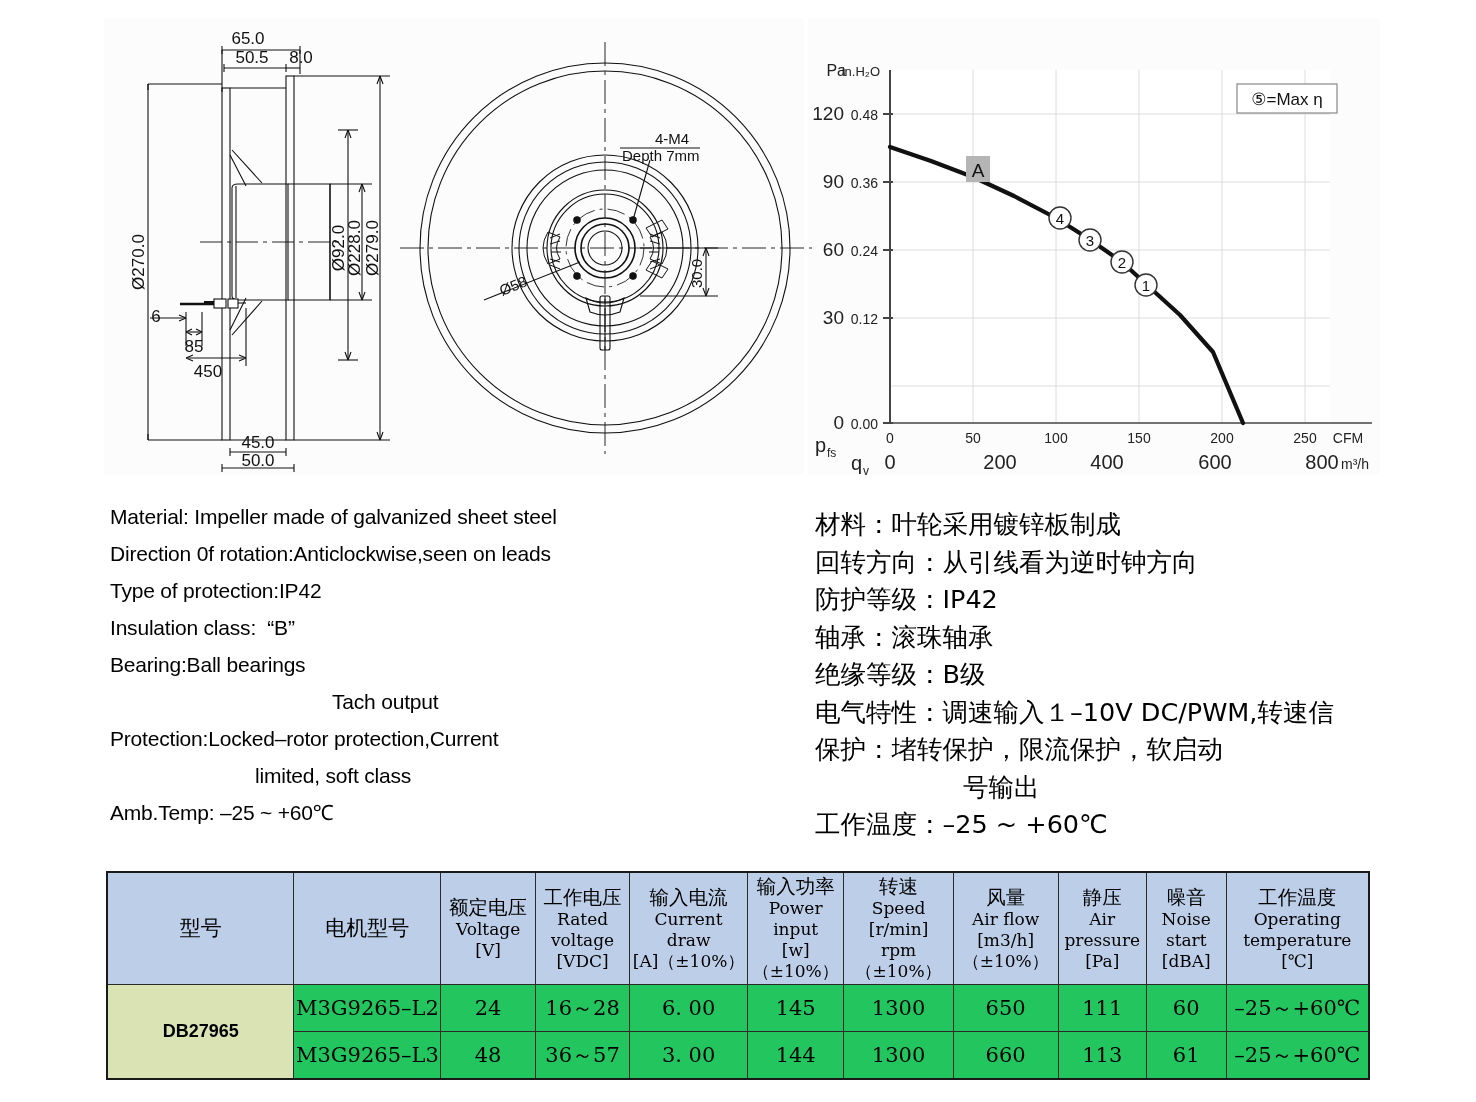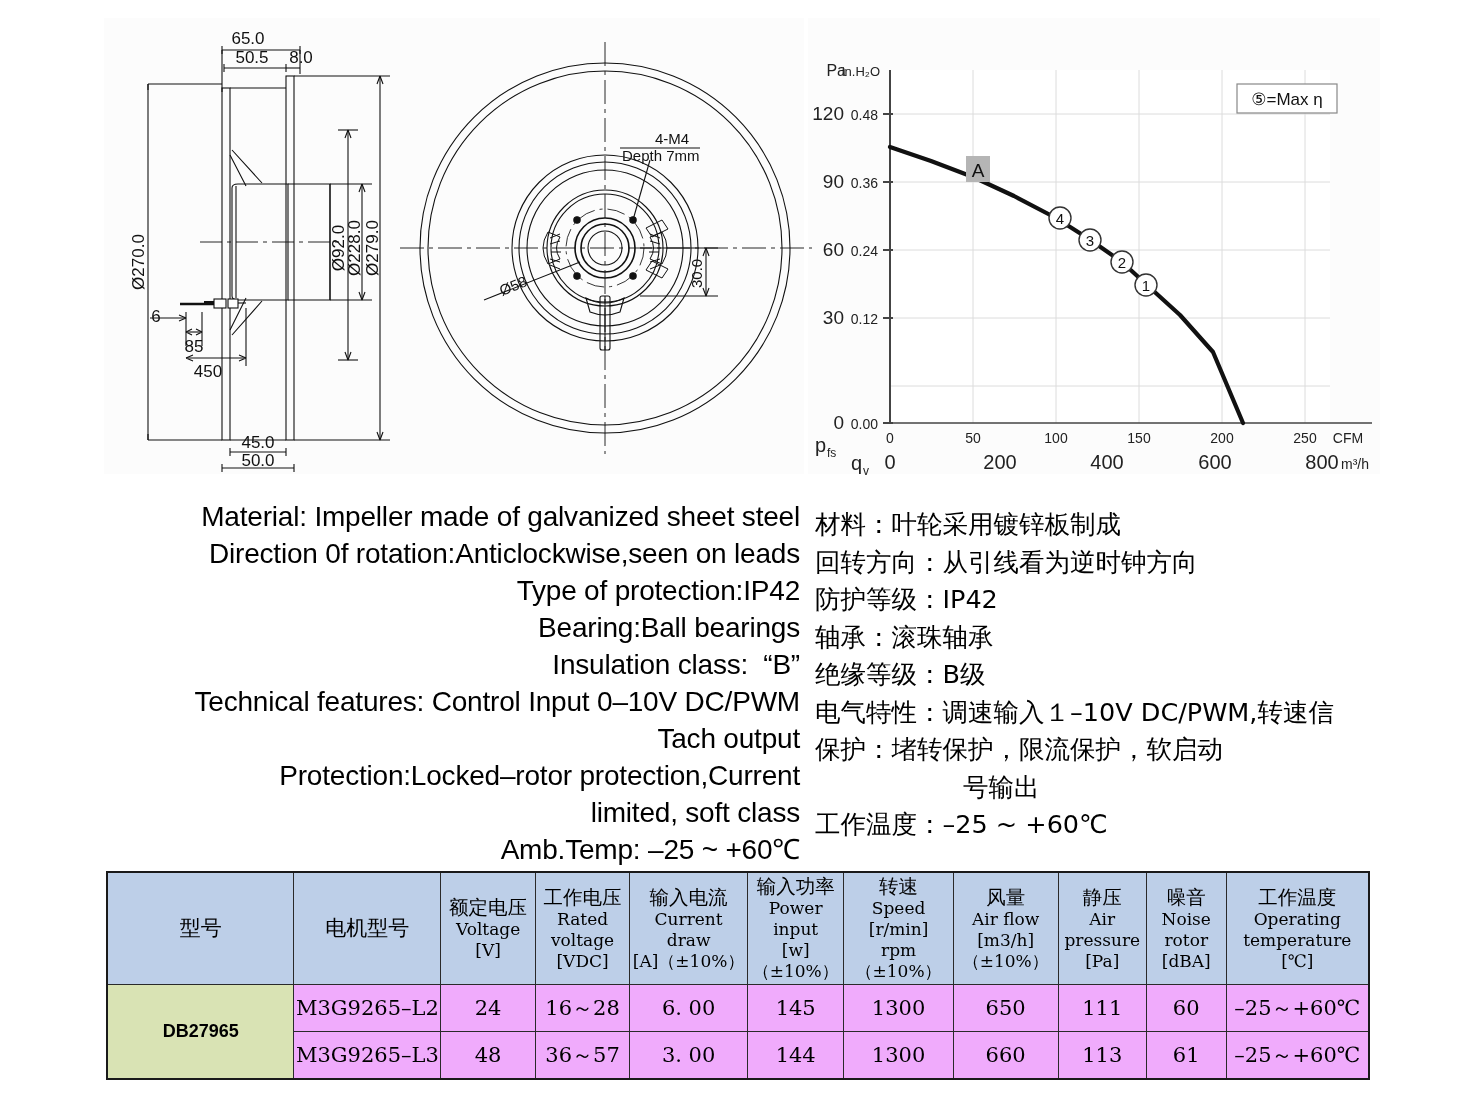--- a/index.html
+++ b/index.html
@@ -8,33 +8,33 @@
   
   #top-band{position:absolute;left:0;top:0;width:1225px;height:478px;}
   .panel-bg{position:absolute;background:#fbfbfb;}
   #left-panel-bg{left:104px;top:18px;width:700px;height:456px;background:#fcfcfc;}
   #right-panel-bg{left:808px;top:18px;width:572px;height:456px;background:#fcfcfc;}
 
   .svgwrap{position:absolute;left:0;top:0;}
 
   
   #specs-en{position:absolute;left:110px;top:498px;width:690px;}
-  #specs-en .line{font-size:28px;line-height:37px;white-space:pre;letter-spacing:-0.2px;text-align:right;}
+  #specs-en .line{font-size:21px;line-height:37px;white-space:pre;letter-spacing:-0.2px;}
   #specs-en .line.indent1{padding-left:222px;}
   #specs-en .line.indent2{padding-left:45px;}
 
   #specs-cn{position:absolute;left:815px;top:498px;width:580px;margin-top:8px;}
   #specs-cn .line{font-size:25.5px;line-height:37.5px;white-space:pre;font-family:"DejaVu Sans","Liberation Sans",sans-serif;}
   #specs-cn .line.indent1{padding-left:148px;}
 
   
   #spec-table{position:absolute;left:106px;top:871px;width:1264px;border-collapse:collapse;table-layout:fixed;}
   #spec-table th,#spec-table td{border:1.6px solid #2a2a2a;text-align:center;vertical-align:middle;}
   #spec-table thead th{background:#bdcfe8;height:104px;padding:2px 1px;font-weight:normal;}
-  #spec-table tbody td{background:#f0abfc;height:44px;font-family:"DejaVu Serif","Liberation Serif",serif;font-size:21px;}
+  #spec-table tbody td{background:#22c55e;height:44px;font-family:"DejaVu Serif","Liberation Serif",serif;font-size:21px;}
   #spec-table tbody td.model{background:#d9e3b4;font-family:"Liberation Sans",sans-serif;font-weight:bold;font-size:18px;}
   .th-cn{font-family:"DejaVu Serif","Liberation Serif",serif;font-size:19.5px;line-height:23px;display:block;}
   .th-en{font-family:"DejaVu Serif","Liberation Serif",serif;font-size:17px;line-height:21px;display:block;}
   #spec-table thead th.big .th-cn{font-size:21px;}
 
   
   #spec-table{border:2px solid #1a1a1a;}
 
   text{font-family:"Liberation Sans",sans-serif;}
 </style>
@@ -276,23 +276,22 @@
         <text x="1355" y="469" font-size="14">m³/h</text>
       </g>
     </g>
   </svg>
 </div>
 
 <div id="specs-en">
   <div class="line">Material: Impeller made of galvanized sheet steel</div>
   <div class="line">Direction 0f rotation:Anticlockwise,seen on leads</div>
   <div class="line">Type of protection:IP42</div>
+  <div class="line">Insulation class:  “B”</div>
   <div class="line">Bearing:Ball bearings</div>
-  <div class="line">Insulation class:  “B”</div>
-  <div class="line">Technical features: Control Input 0–10V DC/PWM</div>
   <div class="line indent1">Tach output</div>
   <div class="line">Protection:Locked–rotor protection,Current</div>
   <div class="line indent2" style="padding-left:145px">limited, soft class</div>
   <div class="line">Amb.Temp: –25 ~ +60℃</div>
 </div>
 
 <div id="specs-cn">
   <div class="line">材料：叶轮采用镀锌板制成</div>
   <div class="line">回转方向：从引线看为逆时钟方向</div>
   <div class="line">防护等级：IP42</div>
@@ -362,21 +361,21 @@
       </th>
       <th>
         <span class="th-cn">静压</span>
         <span class="th-en">Air</span>
         <span class="th-en">pressure</span>
         <span class="th-en">[Pa]</span>
       </th>
       <th>
         <span class="th-cn">噪音</span>
         <span class="th-en">Noise</span>
-        <span class="th-en">rotor</span>
+        <span class="th-en">start</span>
         <span class="th-en">[dBA]</span>
       </th>
       <th>
         <span class="th-cn">工作温度</span>
         <span class="th-en">Operating</span>
         <span class="th-en">temperature</span>
         <span class="th-en">[℃]</span>
       </th>
     </tr>
   </thead>

